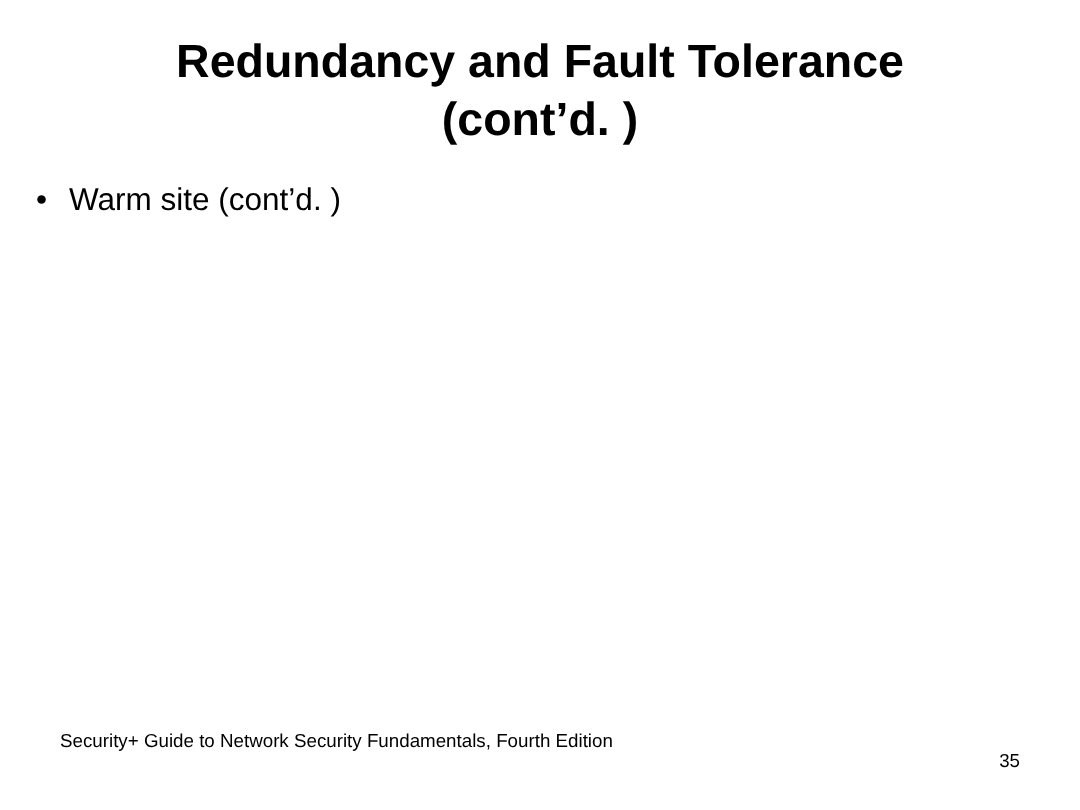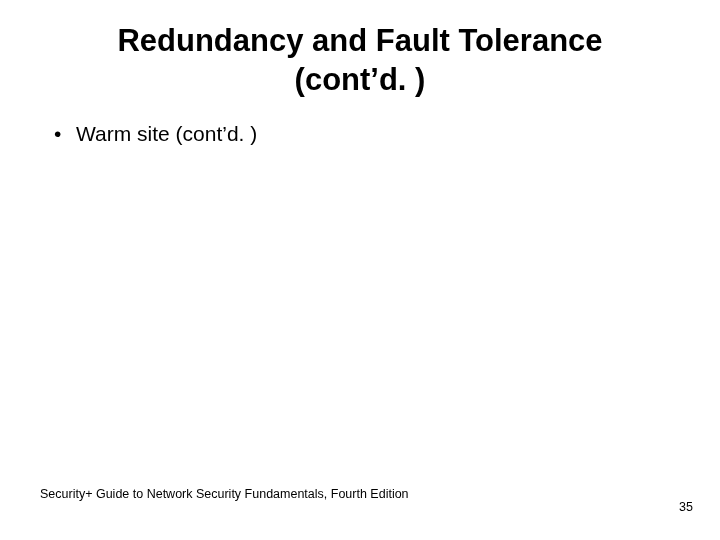--- a/index.html
+++ b/index.html
@@ -20,21 +20,21 @@
     box-sizing: border-box;
   }
   .title {
     text-align: center;
     font-size: 31px;
     line-height: 1.25;
     padding-top: 22px;
     font-weight: bold;
   }
   .body {
-    padding: 20px 40px 0 52px;
+    padding: 20px 40px 0 22px;
     font-size: 21px;
     line-height: 1.35;
   }
   ul.level1 {
     list-style: none;
     margin: 0;
     padding: 0;
   }
   ul.level1 > li {
     position: relative;
@@ -66,21 +66,21 @@
     top: 0;
   }
   .footer {
     position: absolute;
     left: 40px;
     bottom: 39px;
     font-size: 12.5px;
   }
   .pagenum {
     position: absolute;
-    right: 27px;
+    right: 40px;
     bottom: 26px;
     font-size: 12.5px;
   }
 </style>
 </head>
 <body>
 
 <div class="slide">
 
   <div class="title">

